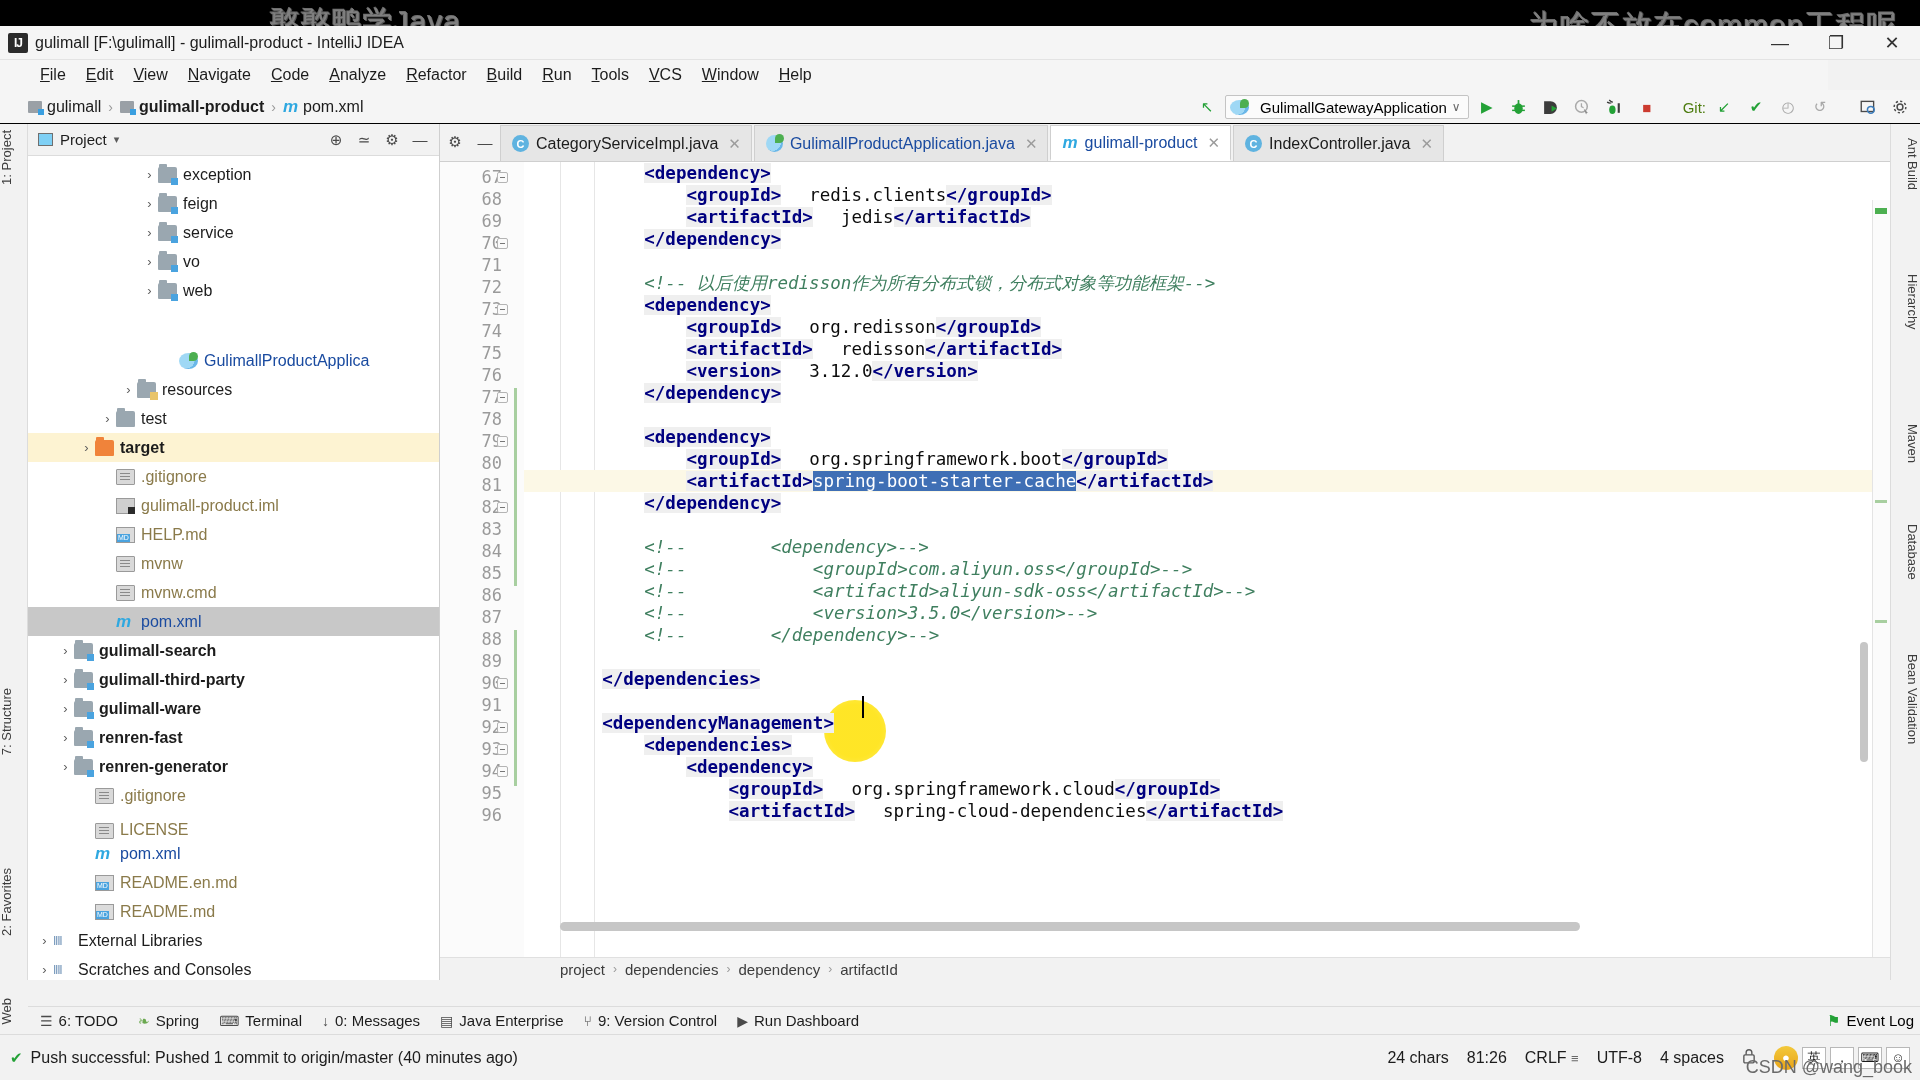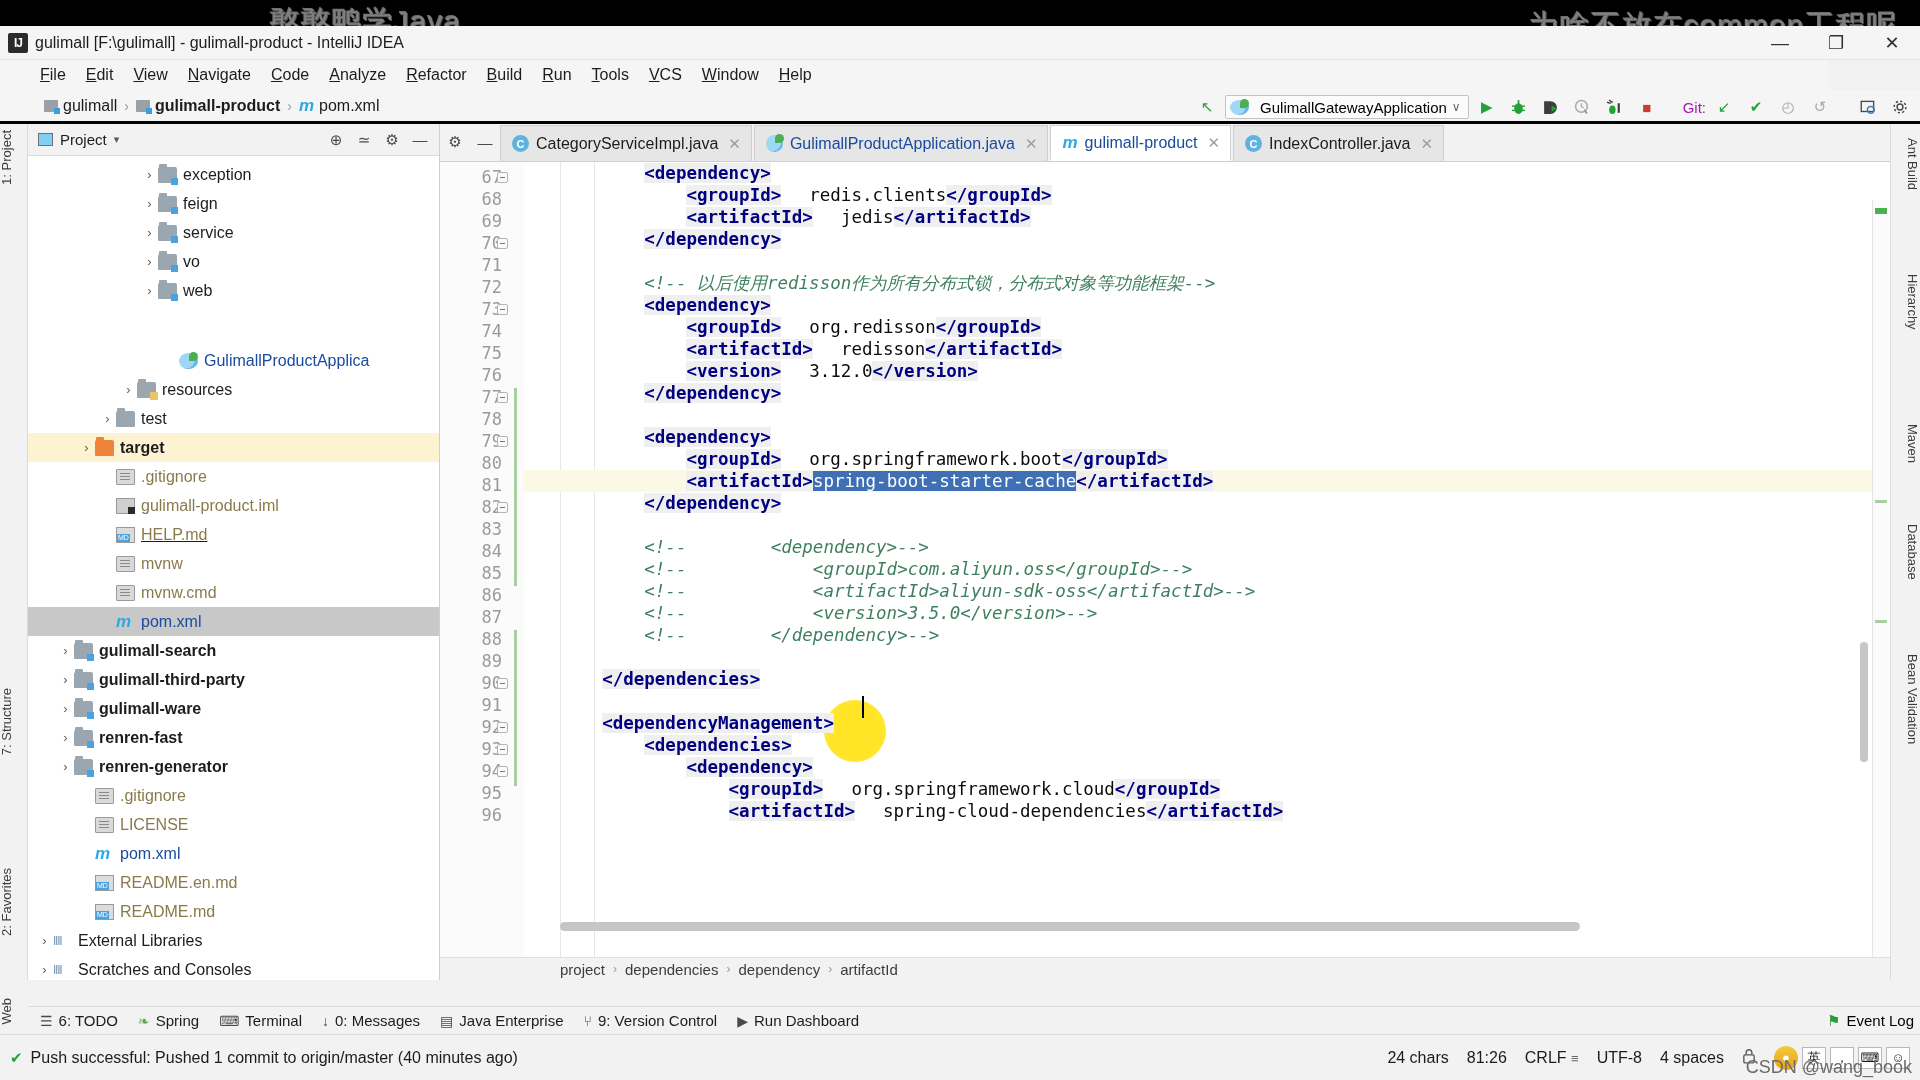--- a/index.html
+++ b/index.html
@@ -31,21 +31,21 @@
              font-size:18px; color:#333; }
 
   
   .menubar { position:absolute; left:0; top:60px; width:1828px; height:30px; background:#f5f5f5;
              display:flex; align-items:center; padding-left:30px; }
   .menu-item { font-size:16px; color:#1c1c1c; padding:2px 10px; }
   .menu-item u { text-decoration:underline; }
 
   
   .navbar { position:absolute; left:0; top:90px; width:1920px; height:34px; background:#f5f5f5;
-            display:flex; align-items:center; padding-left:44px; border-bottom:3px solid #000000; }
+            display:flex; align-items:center; padding-left:28px; border-bottom:1px solid #000000; }
   .crumb { display:flex; align-items:center; font-size:16px; color:#1c1c1c; }
   .crumb .sep { margin:0 7px; color:#9a9a9a; font-size:14px; }
   .crumb .bold { font-weight:bold; }
   .mod-icon { width:14px; height:12px; background:#9aa0a6; border-radius:1px; margin-right:5px; position:relative; }
   .mod-icon:after{ content:""; position:absolute; right:-2px; bottom:-2px; width:6px; height:6px; background:#3a9fe0; }
   .m-icon { color:#2fa8e0; font-style:italic; font-weight:bold; margin-right:5px; font-size:17px; }
 
   .runbar { position:absolute; right:0; top:90px; height:34px; display:flex; align-items:center; gap:4px; padding-right:6px;}
   .runcfg { display:flex; align-items:center; border:1px solid #c4c4c4; background:#fbfbfb; height:24px;
             padding:0 7px 0 4px; font-size:15px; border-radius:2px; gap:5px; }
@@ -266,21 +266,21 @@
     </div>
     <div class="tbtn green">
       <svg width="17" height="17" viewBox="0 0 16 16">
           <ellipse cx="6" cy="10" rx="3" ry="4" fill="#23a136"></ellipse>
           <path d="M1 3c2 1 3 1 4 .5M3 1c1.5 1.5 2.5 2 3.5 2" stroke="#3c3c3c" stroke-width="1.2" fill="none"></path>
           <rect x="11" y="4" width="2" height="9" fill="#3c3c3c"></rect>
         </svg>
     </div>
     <div class="tbtn" style="color:#cc3b2f;">■</div>
     <div style="width:14px"></div>
-    <span style="font-size:15px;color:#a21caf;">Git:</span>
+    <span style="font-size:15px;color:#4d7c0f;">Git:</span>
     <div class="tbtn green">↙</div>
     <div class="tbtn green">✔</div>
     <div class="tbtn gray">◴</div>
     <div class="tbtn gray">↺</div>
     <div style="width:12px"></div>
     <div class="tbtn">
       <svg width="18" height="18" viewBox="0 0 16 16">
           <rect x="2" y="3" width="11" height="9" fill="none" stroke="#4a4a4a" stroke-width="1.2"></rect>
           <circle cx="10.5" cy="10.5" r="3" fill="none" stroke="#3b7dbd" stroke-width="1.4"></circle>
         </svg>
@@ -369,21 +369,21 @@
         <div class="trow" style="padding-left: 71px;">
           <span class="arrow empty">›</span>
           <span class="ic file"></span>
           <span class="tlabel tan">.gitignore</span>
         </div>
         <div class="trow" style="padding-left: 71px;">
           <span class="arrow empty">›</span>
           <span class="ic iml"></span>
           <span class="tlabel tan">gulimall-product.iml</span>
         </div>
-        <div class="trow" style="padding-left: 71px; text-decoration: underline;">
+        <div class="trow" style="padding-left: 71px;">
           <span class="arrow empty">›</span>
           <span class="ic md"></span>
           <span class="tlabel tan">HELP.md</span>
         </div>
         <div class="trow" style="padding-left: 71px;">
           <span class="arrow empty">›</span>
           <span class="ic file"></span>
           <span class="tlabel tan">mvnw</span>
         </div>
         <div class="trow" style="padding-left: 71px;">
@@ -419,21 +419,21 @@
         <div class="trow" style="padding-left: 29px;">
           <span class="arrow">›</span>
           <span class="ic folder src"></span>
           <span class="tlabel bold">renren-generator</span>
         </div>
         <div class="trow" style="padding-left: 50px;">
           <span class="arrow empty">›</span>
           <span class="ic file"></span>
           <span class="tlabel tan">.gitignore</span>
         </div>
-        <div class="trow" style="padding-left: 50px;">
+        <div class="trow" style="padding-left: 50px; align-items: flex-end;">
           <span class="arrow empty">›</span>
           <span class="ic file"></span>
           <span class="tlabel tan">LICENSE</span>
         </div>
         <div class="trow" style="padding-left: 50px;">
           <span class="arrow empty">›</span>
           <span class="mvn-m">m</span>
           <span class="tlabel blue">pom.xml</span>
         </div>
         <div class="trow" style="padding-left: 50px;">

